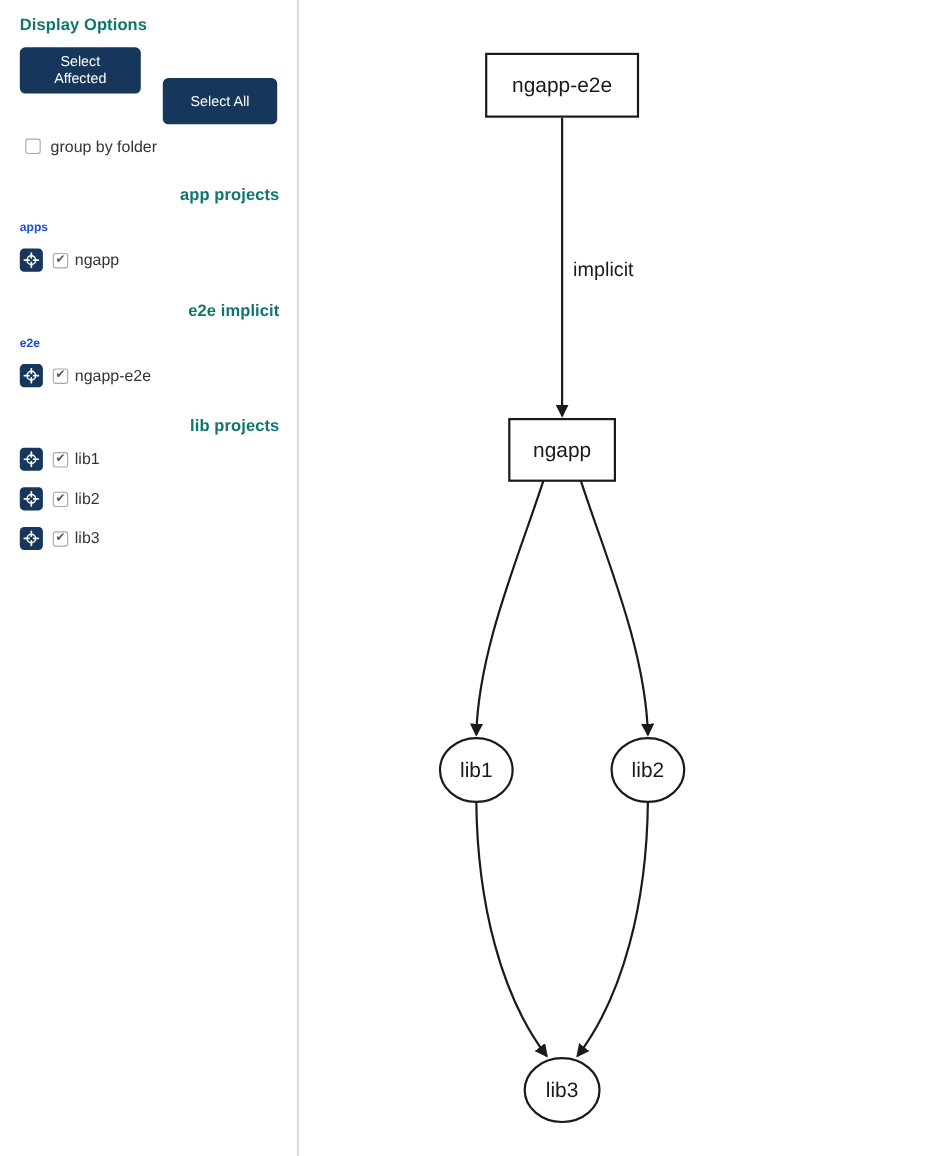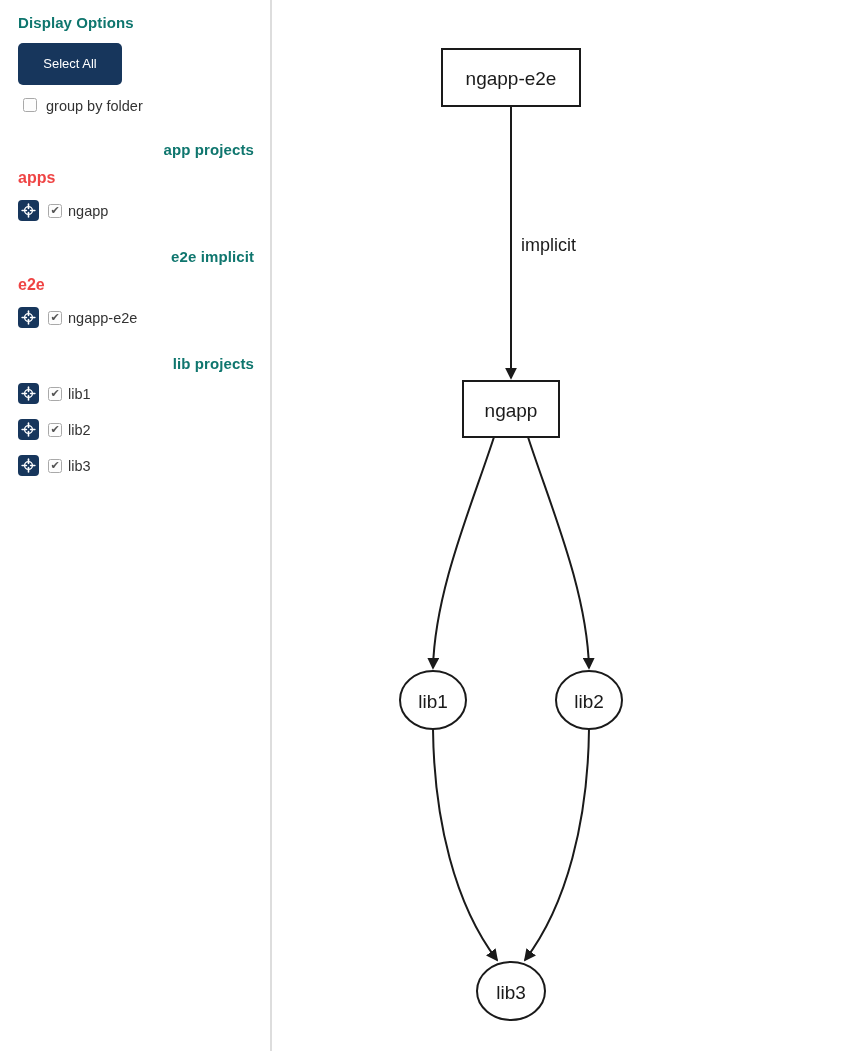--- a/index.html
+++ b/index.html
@@ -24,39 +24,39 @@
     letter-spacing: 0.1px;
   }
   .btn-row { display: flex; gap: 20px; margin-bottom: 13px; }
   .btn {
     background: #17365c; color: #fff; border: none; border-radius: 5px;
     height: 42px; font-size: 13px; line-height: 1.15; cursor: pointer;
     font-family: "Liberation Sans", sans-serif;
     display: flex; align-items: center; justify-content: center; text-align: center;
   }
   .btn-affected { width: 110px; padding: 4px 27px; }
-  .btn-all { width: 104px; padding: 4px 10px; }
+  .btn-all { width: 104px; padding: 4px 10px; margin-top: 28px; }
 
   .group-row { display: flex; align-items: flex-start; gap: 9px; margin: 4px 0 0 5px; font-size: 14.5px; }
 
   input.cb {
     -webkit-appearance: none; appearance: none;
     width: 14px; height: 14px; margin: 0;
     border: 1px solid #a9a9a9; border-radius: 2.5px; background: #fdfdfd;
     display: inline-grid; place-content: center; cursor: pointer; flex: none;
   }
   input.cb:checked::before {
     content: "\2714"; font-size: 11px; color: #555; line-height: 1;
   }
 
   .section { margin-top: 27px; }
   .section h4 { margin-bottom: 11px; text-align: right; }
   .folder-link {
     display: inline-block; margin: 0 0 13px 0;
-    color: #ef4444; font-size: 16px; font-weight: 700;
+    color: #1d4ed8; font-size: 11px; font-weight: 700;
     text-decoration: none; cursor: pointer;
   }
   .proj-row { display: flex; align-items: center; gap: 6px; margin-bottom: 15px; font-size: 14.5px; }
   .focus-btn {
     width: 21px; height: 21px; border: none; border-radius: 4px;
     background: #17365c; padding: 0; cursor: pointer;
     display: inline-flex; align-items: center; justify-content: center; flex: none;
   }
   .proj-row input.cb { margin-left: 3px; }
   .proj-label { color: #333; }
@@ -73,20 +73,21 @@
   .edge-label { font-size: 18px; }
 </style>
 </head>
 <body>
 
 <aside class="sidebar">
 
   <h4>Display Options</h4>
 
   <div class="btn-row">
+    <button class="btn btn-affected">Select Affected</button>
     <button class="btn btn-all">Select All</button>
   </div>
 
   <label class="group-row">
     <input type="checkbox" class="cb" style="">
     <span>group by folder</span>
   </label>
 
   <div class="section">
     <h4>app projects</h4>

